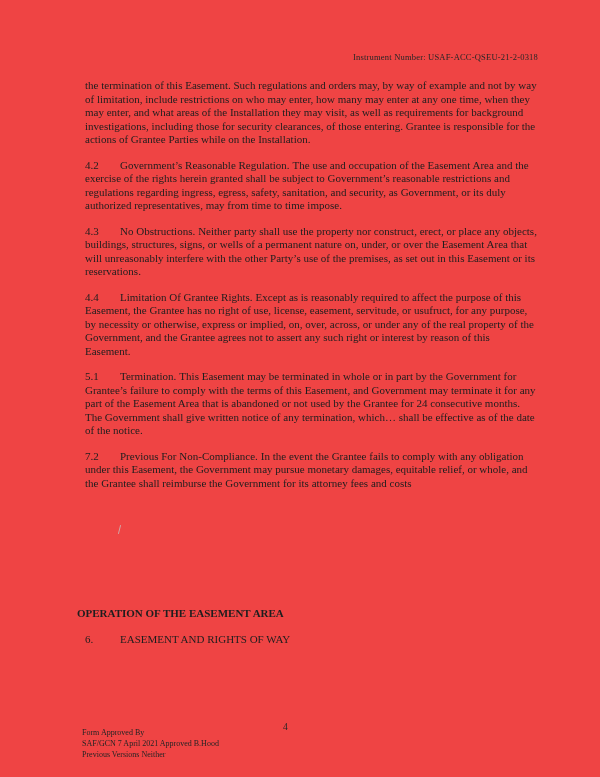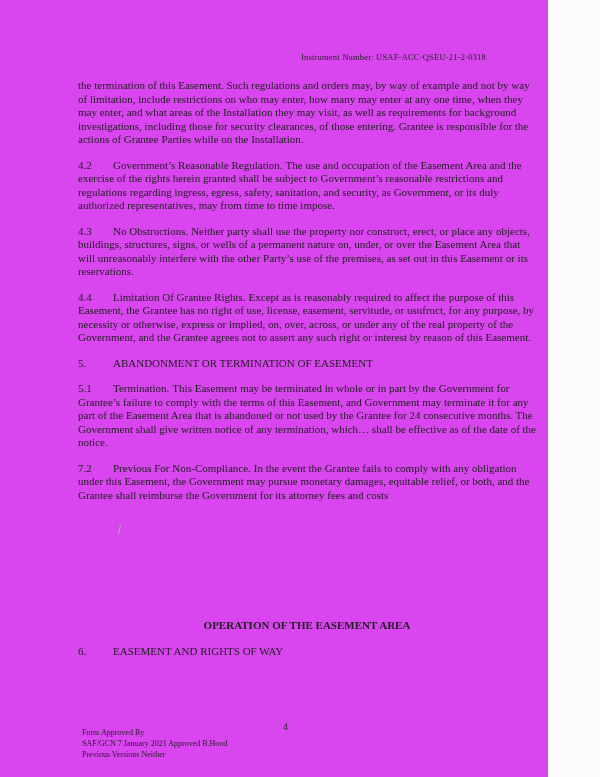--- a/index.html
+++ b/index.html
@@ -3,50 +3,50 @@
 <meta charset="utf-8">
 <style>
   html, body { margin: 0; padding: 0; }
   body {
     width: 600px; height: 777px;
     background: #fbfbfa;
     font-family: "Liberation Serif", "DejaVu Serif", serif;
   }
   .page {
     position: relative;
-    width: 548px; height: 777px;
-    background: #d946ef;
+    width: 600px; height: 777px;
+    background: #ef4444;
     color: #1e1e1e;
     overflow: hidden;
   }
   .instrument {
     position: absolute;
     top: 52px; right: 62px;
     font-size: 8.5px;
     letter-spacing: 0.2px;
     color: #262626;
   }
   .content {
     position: absolute;
     top: 79px; left: 77px;
     width: 460px;
     font-size: 11px;
     line-height: 13.5px;
     text-align: left;
   }
-  .para { margin: 0 0 12px 1px; }
+  .para { margin: 0 0 12px 8px; }
   .num {
     display: inline-block;
     width: 35px;
     font-weight: normal;
   }
   .title { font-weight: normal; margin-right: 3px; }
   .heading-line .title { margin-right: 0; }
   .center-heading {
-    text-align: center;
+    text-align: left;
     font-weight: bold;
     margin: 117px 0 12px 0;
   }
   .footer {
     position: absolute;
     left: 82px; top: 727px;
     font-size: 8px;
     line-height: 11px;
     color: #242424;
   }
@@ -75,35 +75,34 @@
   <div class="content">
 
     <p class="para">the termination of this Easement.  Such regulations and orders may, by way of example and not by way of limitation, include restrictions on who may enter, how many may enter at any one time, when they may enter, and what areas of the Installation they may visit, as well as requirements for background investigations, including those for security clearances, of those entering. Grantee is responsible for the actions of Grantee Parties while on the Installation.</p>
 
     <p class="para"><span class="num">4.2</span><span class="title">Government’s Reasonable Regulation.</span><span>The use and occupation of the Easement Area and the exercise of the rights herein granted shall be subject to Government’s reasonable restrictions and regulations regarding ingress, egress, safety, sanitation, and security, as Government, or its duly authorized representatives, may from time to time impose.</span></p>
 
     <p class="para"><span class="num">4.3</span><span class="title">No Obstructions.</span><span>Neither party shall use the property nor construct, erect, or place any objects, buildings, structures, signs, or wells of a permanent nature on, under, or over the Easement Area that will unreasonably interfere with the other Party’s use of the premises, as set out in this Easement or its reservations.</span></p>
 
     <p class="para"><span class="num">4.4</span><span class="title">Limitation Of Grantee Rights.</span><span>Except as is reasonably required to affect the purpose of this Easement, the Grantee has no right of use, license, easement, servitude, or usufruct, for any purpose, by necessity or otherwise, express or implied, on, over, across, or under any of the real property of the Government, and the Grantee agrees not to assert any such right or interest by reason of this Easement.</span></p>
 
-    <p class="para heading-line"><span class="num">5.</span><span class="title">ABANDONMENT OR TERMINATION OF EASEMENT</span></p>
 
     <p class="para"><span class="num">5.1</span><span class="title">Termination.</span><span>This Easement may be terminated in whole or in part by the Government for Grantee’s failure to comply with the terms of this Easement, and Government may terminate it for any part of the Easement Area that is abandoned or not used by the Grantee for 24 consecutive months.  The Government shall give written notice of any termination, which… shall be effective as of the date of the notice.</span></p>
 
-    <p class="para"><span class="num">7.2</span><span class="title">Previous For Non-Compliance.</span><span>In the event the Grantee fails to comply with any obligation under this Easement, the Government may pursue monetary damages, equitable relief, or both, and the Grantee shall reimburse the Government for its attorney fees and costs</span></p>
+    <p class="para"><span class="num">7.2</span><span class="title">Previous For Non-Compliance.</span><span>In the event the Grantee fails to comply with any obligation under this Easement, the Government may pursue monetary damages, equitable relief, or whole, and the Grantee shall reimburse the Government for its attorney fees and costs</span></p>
 
     <p class="center-heading">OPERATION OF THE EASEMENT AREA</p>
 
     <p class="para heading-line"><span class="num">6.</span><span class="title">EASEMENT AND RIGHTS OF WAY</span></p>
 
   </div>
 
   <div class="stray"></div>
 
   <div class="footer">
     <div>Form Approved By</div>
-    <div>SAF/GCN 7 January 2021 Approved B.Hood</div>
+    <div>SAF/GCN 7 April 2021 Approved B.Hood</div>
     <div>Previous Versions Neither</div>
   </div>
 
   <div class="page-number">4</div>
 
 </div>
 
 </body></html>

